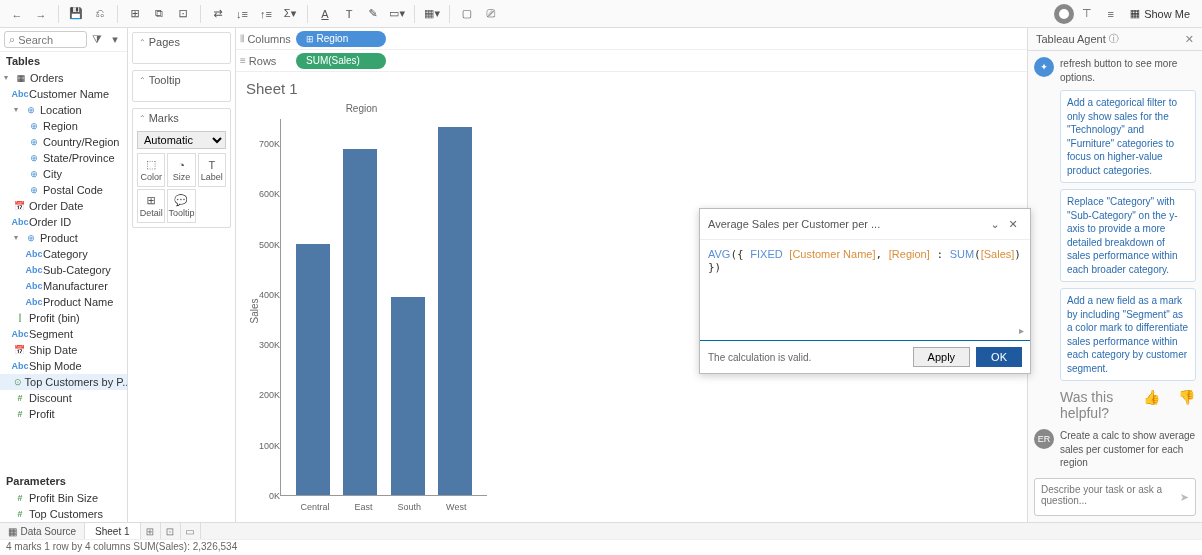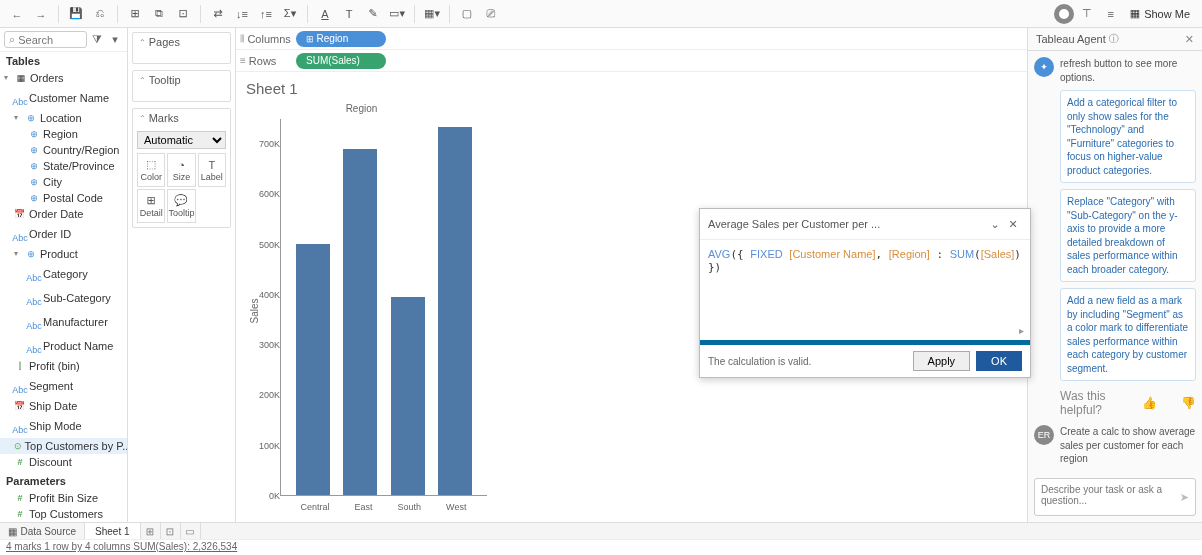--- a/index.html
+++ b/index.html
@@ -29,21 +29,21 @@
 .search-box input { border: none; outline: none; width: 100%; font-size: 11px; }
 .search-icon { color: #888; }
 .mini-btn { width: 16px; height: 16px; display:flex; align-items:center;justify-content:center; cursor:pointer; color:#666;}
 .section-hdr { padding: 3px 6px; font-weight: 600; font-size: 11px; }
 .tree { overflow-y: auto; flex: 1; }
 .tree-item { display: flex; align-items: center; padding: 1px 4px; gap: 3px; cursor: pointer; white-space: nowrap; overflow: hidden; font-size: 11px; line-height: 14px; }
 .tree-item.l1 { padding-left: 14px; }
 .tree-item.l2 { padding-left: 28px; }
 .tree-item.highlight { background: #e6f0fa; }
 .field-icon { width: 12px; display: inline-flex; justify-content: center; font-size: 9px; }
-.fi-abc { color: #4a90d9; font-weight: normal; margin-top: 8px; }
+.fi-abc { color: #4a90d9; font-weight: bold; }
 .fi-geo { color: #4a90d9; }
 .fi-date { color: #4a90d9; }
 .fi-num { color: #5ba05b; font-weight: bold; }
 .fi-bin { color: #5ba05b; }
 .fi-set { color: #5ba05b; }
 .caret { width: 8px; color: #888; font-size: 8px; }
 
 
 .mid { width: 108px; border-right: 1px solid #ddd; padding: 4px; display: flex; flex-direction: column; gap: 6px; background: #fff; }
 .card { border: 1px solid #ddd; border-radius: 2px; }
@@ -79,38 +79,38 @@
 
 
 .calc-dialog { position: absolute; left: 463px; top: 180px; width: 332px; background: #fff; border: 1px solid #bbb; box-shadow: 0 2px 8px rgba(0,0,0,.2); }
 .calc-hdr { display: flex; align-items: center; padding: 6px 8px; border-bottom: 1px solid #eee; }
 .calc-hdr .title { flex: 1; font-size: 11px; color: #555; }
 .calc-hdr .dlg-btn { width: 18px; height: 18px; display:flex;align-items:center;justify-content:center;cursor:pointer;color:#666;}
 .calc-body { padding: 8px; font-family: Menlo, Consolas, monospace; font-size: 11px; min-height: 100px; position:relative;}
 .calc-body .kw { color: #5a8fd6; }
 .calc-body .field { color: #d98e3a; margin-top: 40px; }
 .calc-body .expand { position:absolute; right:6px; bottom:4px; color:#999; cursor:pointer; font-size:10px;}
-.calc-footer { display: flex; align-items: center; padding: 6px 8px; border-top: 5px solid #0369a1; gap: 6px; }
+.calc-footer { display: flex; align-items: center; padding: 6px 8px; border-top: 1px solid #0369a1; gap: 6px; }
 .calc-footer .status { flex: 1; font-size: 10px; color: #666; }
 .calc-footer button { font-size: 11px; padding: 3px 14px; border: 1px solid #aaa; background: #efefef; cursor: pointer; }
 .calc-footer button.primary { background: #1f5a9e; color: #fff; border-color: #1f5a9e; }
 
 
 .right { width: 175px; border-left: 1px solid #ddd; display: flex; flex-direction: column; background: #fafafa; }
 .right-hdr { display: flex; align-items: center; padding: 4px 8px; border-bottom: 1px solid #ddd; font-size: 11px; color: #555; }
 .right-hdr .info { font-size: 10px; color:#888; margin-left:3px;}
 .right-hdr .close { margin-left: auto; cursor: pointer; color: #888; }
 .agent-body { flex: 1; overflow-y: auto; padding: 6px; display: flex; flex-direction: column; gap: 6px; }
 .agent-row { display: flex; gap: 6px; }
 .agent-avatar { width: 20px; height: 20px; border-radius: 50%; flex-shrink: 0; display:flex;align-items:center;justify-content:center;font-size:9px;color:#fff;}
 .av-agent { background: #4a90d9; }
 .av-user { background: #888; }
 .agent-msg { font-size: 10px; color: #555; line-height: 1.35; }
 .suggestion { border: 1px solid #cde0f2; background: #fff; border-radius: 3px; padding: 5px 6px; font-size: 10px; color: #2b6cb0; line-height: 1.35; cursor: pointer; margin-left: 26px; }
-.helpful { font-size: 12px; color: #888; padding: 2px 0 2px 26px; display: flex; align-items: center; gap: 24px; }
+.helpful { font-size: 14px; color: #888; padding: 2px 0 2px 26px; display: flex; align-items: flex-start; gap: 18px; }
 .helpful .thumb { cursor: pointer; }
 .agent-input { margin: 6px; border: 1px solid #ccc; border-radius: 3px; padding: 5px 6px; display: flex; align-items: center; gap: 4px; background:#fff;}
 .agent-input textarea { flex: 1; border: none; outline: none; resize: none; font-size: 10px; height: 26px; color:#888;}
 .agent-input .send { color: #bbb; cursor: pointer; }
 
 
 .bottom { height: 17px; border-top: 1px solid #ddd; display: flex; align-items: center; font-size: 10px; background: #f5f5f5; }
 .bottom .ds-tab { padding: 0 8px; height: 100%; display: flex; align-items: center; gap: 3px; border-right: 1px solid #ddd; cursor: pointer; color:#555;}
 .bottom .sheet-tab { padding: 0 10px; height: 100%; display: flex; align-items: center; background: #fff; border-right: 1px solid #ddd; cursor: pointer; }
 .bottom .tab-btn { width: 20px; height: 100%; display:flex;align-items:center;justify-content:center;border-right:1px solid #ddd;cursor:pointer;color:#777;}
@@ -441,14 +441,14 @@
   <div class="bottom">
     <div class="ds-tab">
         <span>▦</span>
         <span>Data Source</span>
       </div>
     <div class="sheet-tab">Sheet 1</div>
     <div class="tab-btn">⊞</div>
     <div class="tab-btn">⊡</div>
     <div class="tab-btn">▭</div>
   </div>
-  <div style="font-size:10px;color:#666;padding:1px 6px;background:#fff;border-top:1px solid #eee;text-decoration:underline;">4 marks    1 row by 4 columns    SUM(Sales): 2,326,534</div>
+  <div style="font-size:10px;color:#666;padding:1px 6px;background:#fff;border-top:1px solid #eee;">4 marks    1 row by 4 columns    SUM(Sales): 2,326,534</div>
 </div>
 
 </body></html>

